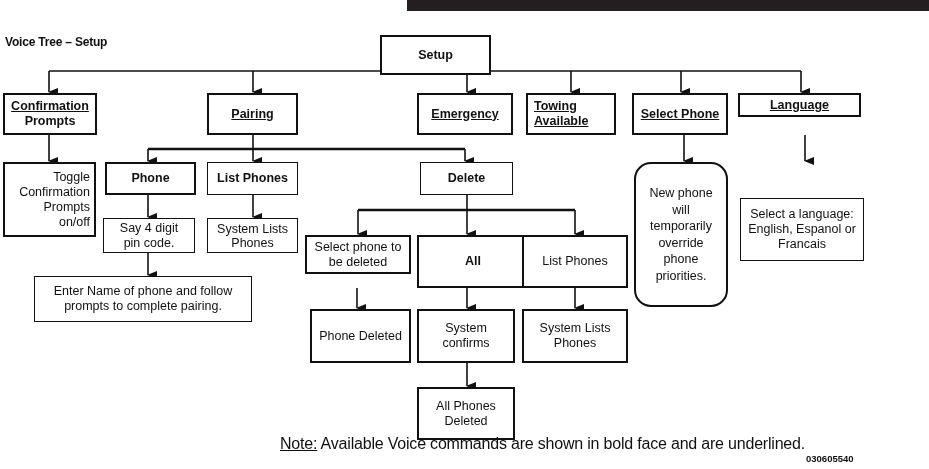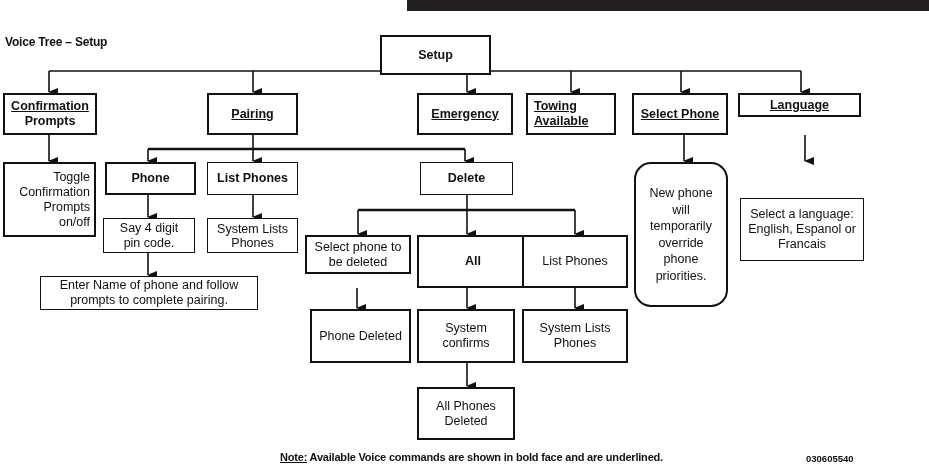--- a/index.html
+++ b/index.html
@@ -7,21 +7,21 @@
          font-family:"Liberation Sans", sans-serif; color:#111; }
   .topbar { position:absolute; left:407px; top:0; width:522px; height:11px; background:#231f20; }
   .title { position:absolute; left:5px; top:35px; font-weight:bold; font-size:12px; letter-spacing:-0.2px; }
   svg.lines { position:absolute; left:0; top:0; width:929px; height:469px; }
   .box { position:absolute; box-sizing:border-box; border:1.6px solid #111; background:#fff;
          display:flex; align-items:center; justify-content:center; text-align:center;
          font-size:12.5px; line-height:15px; }
   .box.heavy { border-width:2.2px; }
   .box.cmd { font-weight:bold; }
   .u { text-decoration:underline; }
-  .note { position:absolute; left:280px; top:451px; font-size:11px; font-weight:bold; letter-spacing:-0.2px; }
+  .note { position:absolute; left:280px; top:435px; font-size:16px; font-weight:normal; letter-spacing:-0.2px; }
   .note .lbl { text-decoration:underline; }
   .code { position:absolute; left:806px; top:453px; font-size:9.5px; font-weight:bold; }
 </style>
 </head>
 <body>
 
 <div class="topbar"></div>
 <div class="title">Voice Tree – Setup</div>
 
 <svg class="lines" xmlns="http://www.w3.org/2000/svg">
@@ -97,21 +97,21 @@
 <div class="box heavy" style="left:3px;top:162px;width:93px;height:75px;padding:0 4px;text-align:right;">
   <span>Toggle Confirmation Prompts on/off</span>
 </div>
 
 <div class="box heavy cmd" style="left:105px;top:162px;width:91px;height:33px;">
   <span>Phone</span>
 </div>
 <div class="box" style="left:103px;top:218px;width:92px;height:35px;padding:0 6px;">
   <span>Say 4 digit pin code.</span>
 </div>
-<div class="box" style="left:40px;top:276px;width:218px;height:34px;padding:0 10px;">
+<div class="box" style="left:34px;top:276px;width:218px;height:46px;padding:0 10px;">
   <span>Enter Name of phone and follow prompts to complete pairing.</span>
 </div>
 <div class="box cmd" style="left:207px;top:162px;width:91px;height:33px;">
   <span>List Phones</span>
 </div>
 <div class="box" style="left:207px;top:218px;width:91px;height:35px;padding:0 4px;line-height:14px;">
   <span>System Lists Phones</span>
 </div>
 <div class="box cmd" style="left:420px;top:162px;width:93px;height:33px;">
   <span>Delete</span>

